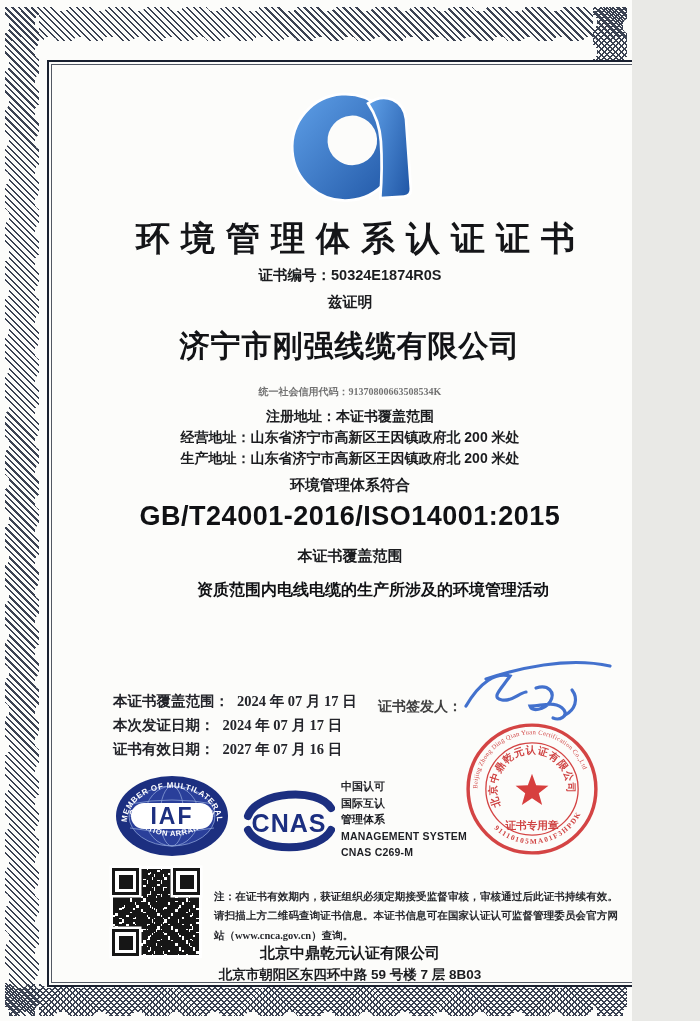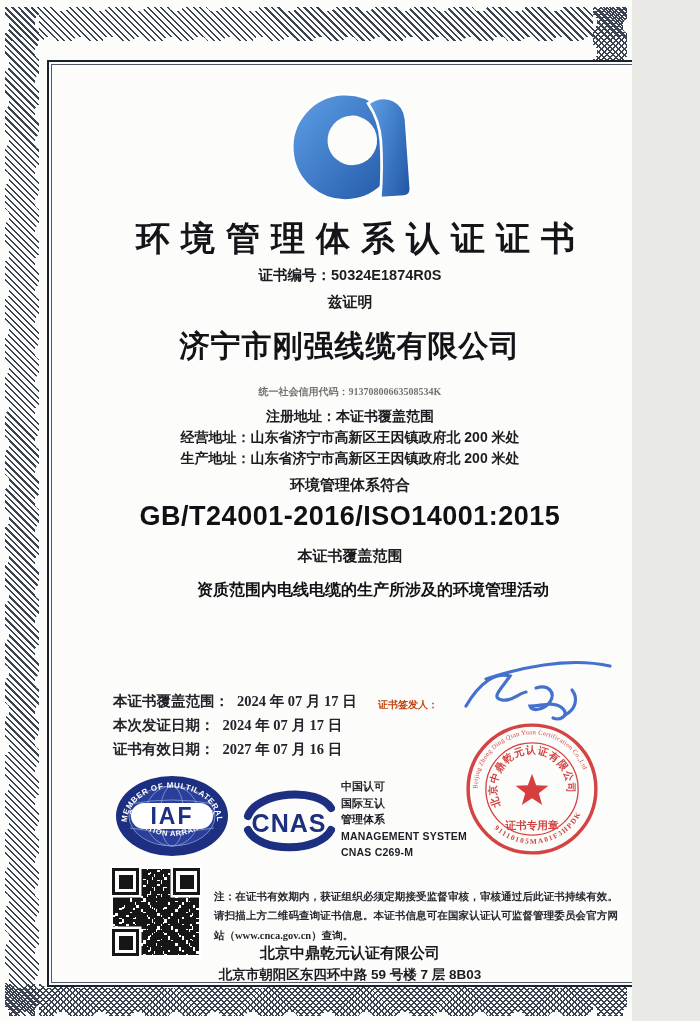--- a/index.html
+++ b/index.html
@@ -50,21 +50,21 @@
   .addr1{top:408px;} .addr2{top:429px;} .addr3{top:450px;}
   .addr{font-size:14px;font-weight:bold;color:#1b1c1f;}
   .conform{top:476px;font-size:15px;font-weight:bold;color:#1b1c1f;text-align:center;}
   .standard{top:501px;font-size:27px;font-weight:bold;color:#101114;letter-spacing:.5px;}
   .coverage{top:547px;font-size:15px;font-weight:bold;color:#1b1c1f;}
   .scope{top:580px;font-size:16px;font-weight:bold;color:#101114;padding-left:23px;}
 
   .dates{left:113px;top:689px;font-size:14.5px;font-weight:bold;color:#23242a;line-height:24px;}
   .dates .lbl{display:inline-block;}
   .dates .val{display:inline-block;margin-left:8px;}
-  .issuer{left:378px;top:698px;font-size:10px;font-weight:bold;color:#c2410c;}
+  .issuer{left:378px;top:698px;font-size:14px;font-weight:bold;color:#404040;}
   .signature{left:452px;top:648px;}
   .seal{left:461px;top:718px;opacity:.93;mix-blend-mode:multiply;}
 
   .iaf{left:113px;top:774px;}
   .cnas{left:243px;top:785px;}
   .cnas-text{left:341px;top:778px;color:#1e1f24;}
   .cnas-text .cnl{font-size:11px;font-weight:bold;line-height:16.5px;}
   .cnas-text .enl{font-size:10.5px;font-weight:bold;line-height:16.5px;letter-spacing:.2px;}
 
   .qr{left:110px;top:866px;width:92px;height:92px;background:#fff;}

